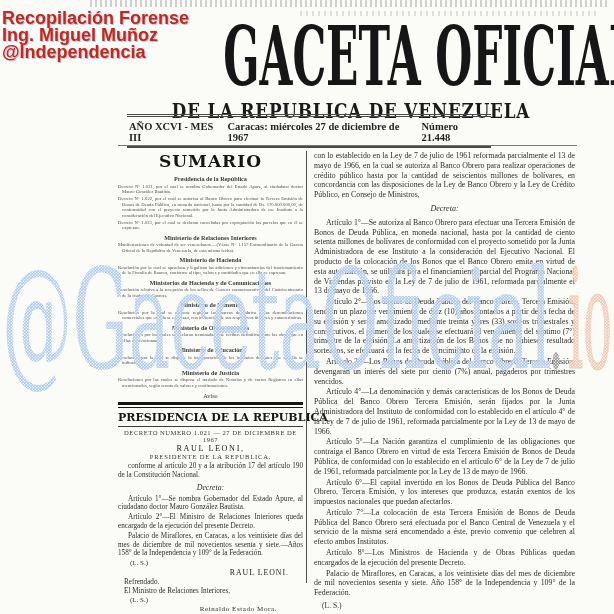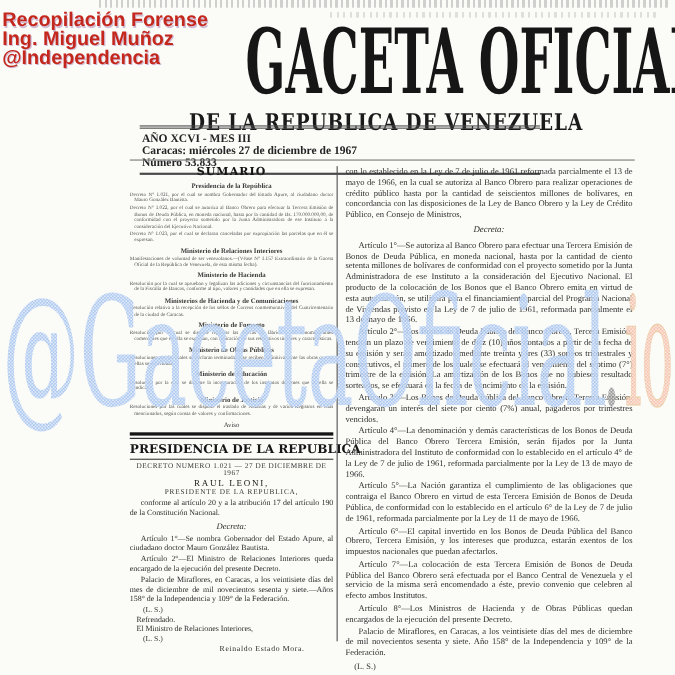--- a/index.html
+++ b/index.html
@@ -21,31 +21,31 @@
   
   .masthead{left:110px;top:16px;width:482px;text-align:center;}
   .mast-title{font-family:"DejaVu Serif",serif;font-weight:900;font-size:80px;line-height:80px;
     white-space:nowrap;transform:scale(.53,1.02);transform-origin:center;color:#161616;}
   .mast-sub{margin-top:2px;font-family:"DejaVu Serif",serif;font-weight:bold;font-size:21px;
     white-space:nowrap;transform:scale(.8,1);transform-origin:center;letter-spacing:1px;color:#1a1a1a;}
 
   
   .dateline{left:127px;top:114px;width:360px;border-top:3px double #4a4a4a;border-bottom:2px solid #4a4a4a;
     padding:4px 2px 3px 2px;display:flex;justify-content:space-between;align-items:baseline;
-    font-weight:bold;font-size:10.5px;color:#242424;flex-direction:column;}
+    font-weight:bold;font-size:10.5px;color:#242424;}
   .rule-full{left:118px;top:145px;width:459px;border-top:1px solid #777;}
 
   
   .col-left{left:118px;top:151px;width:185px;}
   .divider{left:306px;top:151px;height:432px;border-left:1px solid #4f4f4f;}
   .col-right{left:314px;top:151px;width:261px;font-size:7.8px;line-height:9.8px;
     text-align:justify;color:#2d2d2d;}
 
   
-  .sum-title{text-align:center;font-family:"DejaVu Serif",serif;font-weight:900;font-size:10px;
+  .sum-title{text-align:center;font-family:"DejaVu Serif",serif;font-weight:900;font-size:17px;
     letter-spacing:1px;margin-bottom:4px;color:#141414;}
   .sum-head{text-align:center;font-weight:bold;font-size:6.2px;color:#3c3c3c;margin:3px 0 1.5px;}
   .sum-item{font-size:4.7px;line-height:5.5px;color:#4f4f4f;text-align:justify;
     margin:0 0 1.5px;text-indent:-4px;padding-left:4px;}
   .sum-aviso{text-align:center;font-size:6.2px;color:#3c3c3c;margin:4px 0 3px;}
   .sep-thick{border-top:3px solid #151515;border-bottom:1px solid #151515;height:2px;margin:2px 0 3px;}
 
   
   .pres-head{text-align:center;font-family:"DejaVu Serif",serif;font-weight:bold;font-size:11px;
     white-space:nowrap;border-bottom:1px solid #3a3a3a;padding-bottom:2px;margin-bottom:2px;color:#161616;}
@@ -82,21 +82,21 @@
 </div>
 
 <div class="abs masthead">
   <div class="mast-title">GACETA OFICIAL</div>
   <div class="mast-sub">DE LA REPUBLICA DE VENEZUELA</div>
 </div>
 
 <div class="abs dateline">
   <span>AÑO XCVI - MES III</span>
   <span>Caracas: miércoles 27 de diciembre de 1967</span>
-  <span>Número 53.833</span>
+  <span>Número 21.448</span>
 </div>
 <div class="abs rule-full"></div>
 
 <div class="abs col-left">
   <div class="sum-title">SUMARIO</div>
 
   <div class="sum-head">Presidencia de la República</div>
   <p class="sum-item">Decreto N° 1.021, por el cual se nombra Gobernador del Estado Apure, al ciudadano doctor Mauro González Bautista.</p>
   <p class="sum-item">Decreto N° 1.022, por el cual se autoriza al Banco Obrero para efectuar la Tercera Emisión de Bonos de Deuda Pública, en moneda nacional, hasta por la cantidad de Bs. 170.000.000,00, de conformidad con el proyecto sometido por la Junta Administradora de ese Instituto a la consideración del Ejecutivo Nacional.</p>
   <p class="sum-item">Decreto N° 1.023, por el cual se declaran canceladas por expropiación las parcelas que en él se expresan.</p>
@@ -130,37 +130,38 @@
 
   <div class="dec-no">DECRETO NUMERO 1.021 — 27 DE DICIEMBRE DE 1967</div>
   <div class="dec-name">RAUL LEONI,</div>
   <div class="dec-title">PRESIDENTE DE LA REPUBLICA,</div>
   <p class="dec-body ind">conforme al artículo 20 y a la atribución 17 del artículo 190 de la Constitución Nacional.</p>
   <div class="decreta">Decreta:</div>
   <p class="dec-body ind">Artículo 1°—Se nombra Gobernador del Estado Apure, al ciudadano doctor Mauro González Bautista.</p>
   <p class="dec-body ind">Artículo 2°—El Ministro de Relaciones Interiores queda encargado de la ejecución del presente Decreto.</p>
   <p class="dec-body ind">Palacio de Miraflores, en Caracas, a los veintisiete días del mes de diciembre de mil novecientos sesenta y siete.—Años 158° de la Independencia y 109° de la Federación.</p>
   <div class="seal">(L. S.)</div>
+  <div class="sig-right">RAUL LEONI.</div>
   <div class="plain-left">Refrendado.</div>
   <div class="plain-left">El Ministro de Relaciones Interiores,</div>
   <div class="seal">(L. S.)</div>
   <div class="sig-minister">Reinaldo Estado Mora.</div>
 
 </div>
 
 <div class="abs divider"></div>
 
 <div class="abs col-right">
   <p>con lo establecido en la Ley de 7 de julio de 1961 reformada parcialmente el 13 de mayo de 1966, en la cual se autoriza al Banco Obrero para realizar operaciones de crédito público hasta por la cantidad de seiscientos millones de bolívares, en concordancia con las disposiciones de la Ley de Banco Obrero y la Ley de Crédito Público, en Consejo de Ministros,</p>
   <div class="decreta">Decreta:</div>
   <p class="ind">Artículo 1°—Se autoriza al Banco Obrero para efectuar una Tercera Emisión de Bonos de Deuda Pública, en moneda nacional, hasta por la cantidad de ciento setenta millones de bolívares de conformidad con el proyecto sometido por la Junta Administradora de ese Instituto a la consideración del Ejecutivo Nacional. El producto de la colocación de los Bonos que el Banco Obrero emita en virtud de esta autorización, se utilizará para el financiamiento parcial del Programa Nacional de Viviendas previsto en la Ley de 7 de julio de 1961, reformada parcialmente el 13 de mayo de 1966.</p>
   <p class="ind">Artículo 2°—Los Bonos de Deuda Pública del Banco Obrero, Tercera Emisión, tendrán un plazo de vencimiento de diez (10) años contados a partir de la fecha de su emisión y serán amortizados mediante treinta y tres (33) sorteos trimestrales y consecutivos, el primero de los cuales se efectuará al vencimiento del séptimo (7°) trimestre de la emisión. La amortización de los Bonos que no hubiesen resultado sorteados, se efectuará en la fecha de vencimiento de la emisión.</p>
   <p class="ind">Artículo 3°—Los Bonos de Deuda Pública del Banco Obrero, Tercera Emisión, devengarán un interés del siete por ciento (7%) anual, pagaderos por trimestres vencidos.</p>
   <p class="ind">Artículo 4°—La denominación y demás características de los Bonos de Deuda Pública del Banco Obrero Tercera Emisión, serán fijados por la Junta Administradora del Instituto de conformidad con lo establecido en el artículo 4° de la Ley de 7 de julio de 1961, reformada parcialmente por la Ley de 13 de mayo de 1966.</p>
-  <p class="ind">Artículo 5°—La Nación garantiza el cumplimiento de las obligaciones que contraiga el Banco Obrero en virtud de esta Tercera Emisión de Bonos de Deuda Pública, de conformidad con lo establecido en el artículo 6° de la Ley de 7 de julio de 1961, reformada parcialmente por la Ley de 11 de mayo de 1966.</p>
+  <p class="ind">Artículo 5°—La Nación garantiza el cumplimiento de las obligaciones que contraiga el Banco Obrero en virtud de esta Tercera Emisión de Bonos de Deuda Pública, de conformidad con lo establecido en el artículo 6° de la Ley de 7 de julio de 1961, reformada parcialmente por la Ley de 13 de mayo de 1966.</p>
   <p class="ind">Artículo 6°—El capital invertido en los Bonos de Deuda Pública del Banco Obrero, Tercera Emisión, y los intereses que produzca, estarán exentos de los impuestos nacionales que puedan afectarlos.</p>
   <p class="ind">Artículo 7°—La colocación de esta Tercera Emisión de Bonos de Deuda Pública del Banco Obrero será efectuada por el Banco Central de Venezuela y el servicio de la misma será encomendado a éste, previo convenio que celebren al efecto ambos Institutos.</p>
   <p class="ind">Artículo 8°—Los Ministros de Hacienda y de Obras Públicas quedan encargados de la ejecución del presente Decreto.</p>
   <p class="ind">Palacio de Miraflores, en Caracas, a los veintisiete días del mes de diciembre de mil novecientos sesenta y siete. Año 158° de la Independencia y 109° de la Federación.</p>
   <div class="seal">(L. S.)</div>
 
 </div>
 
 <svg class="abs watermark" width="614" height="150" viewBox="0 0 614 150" xmlns="http://www.w3.org/2000/svg">
   <defs>

